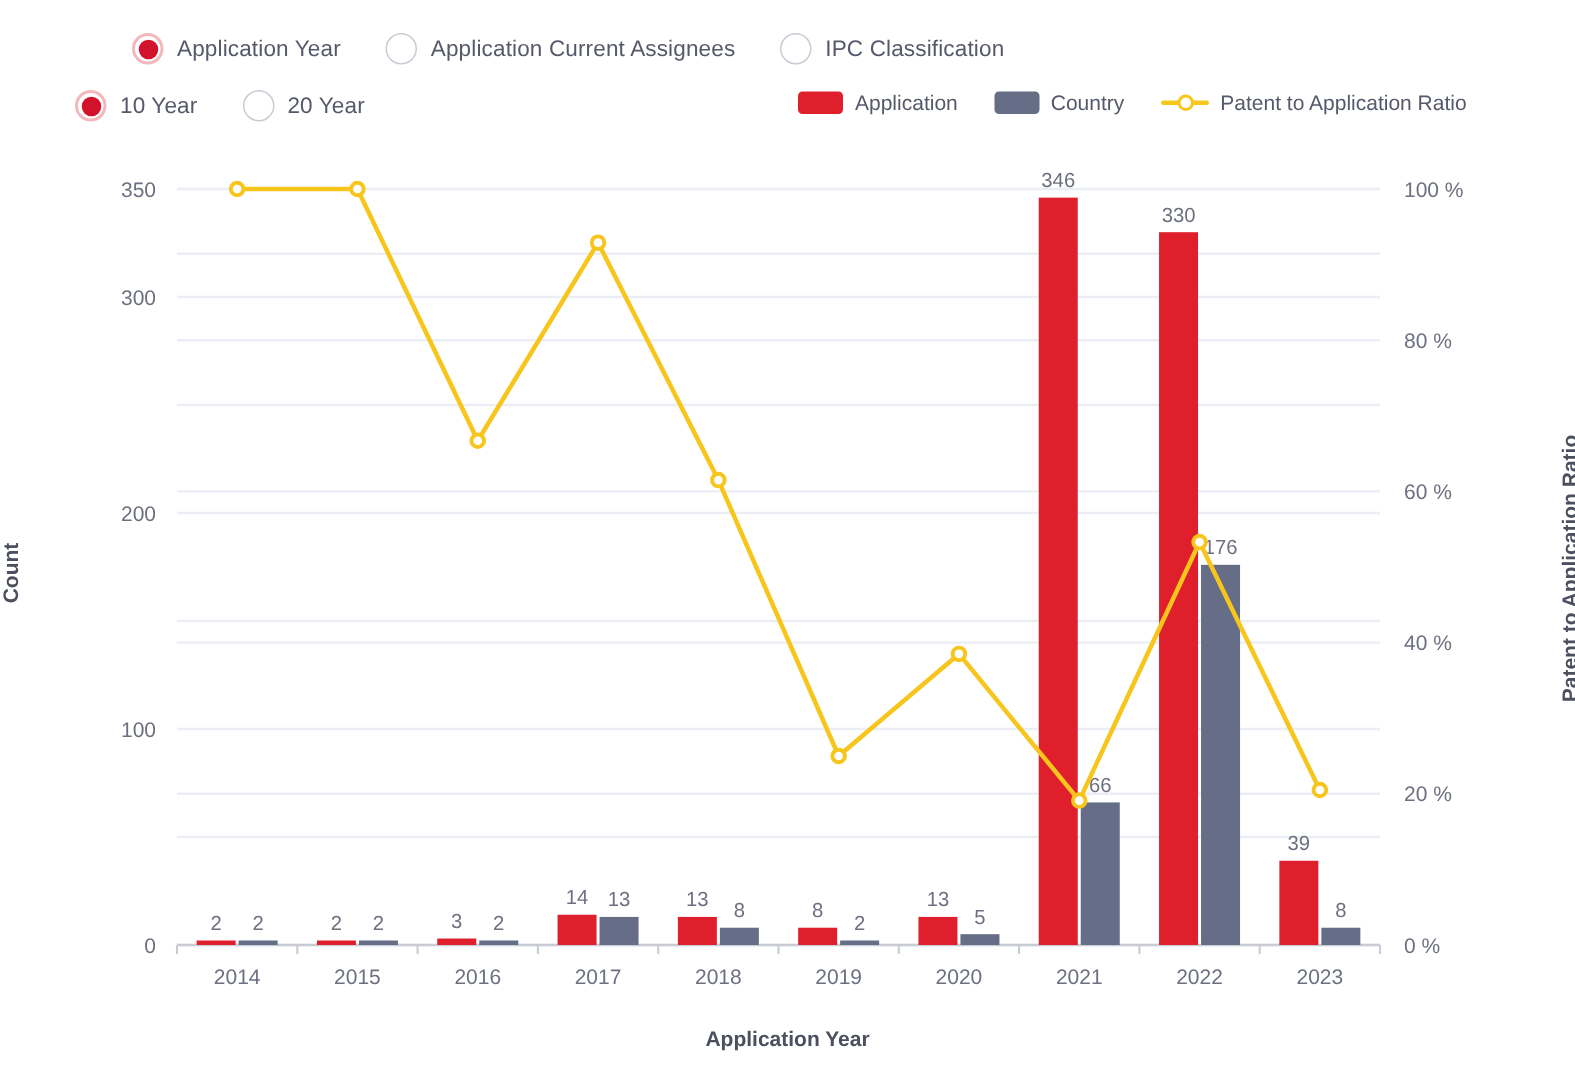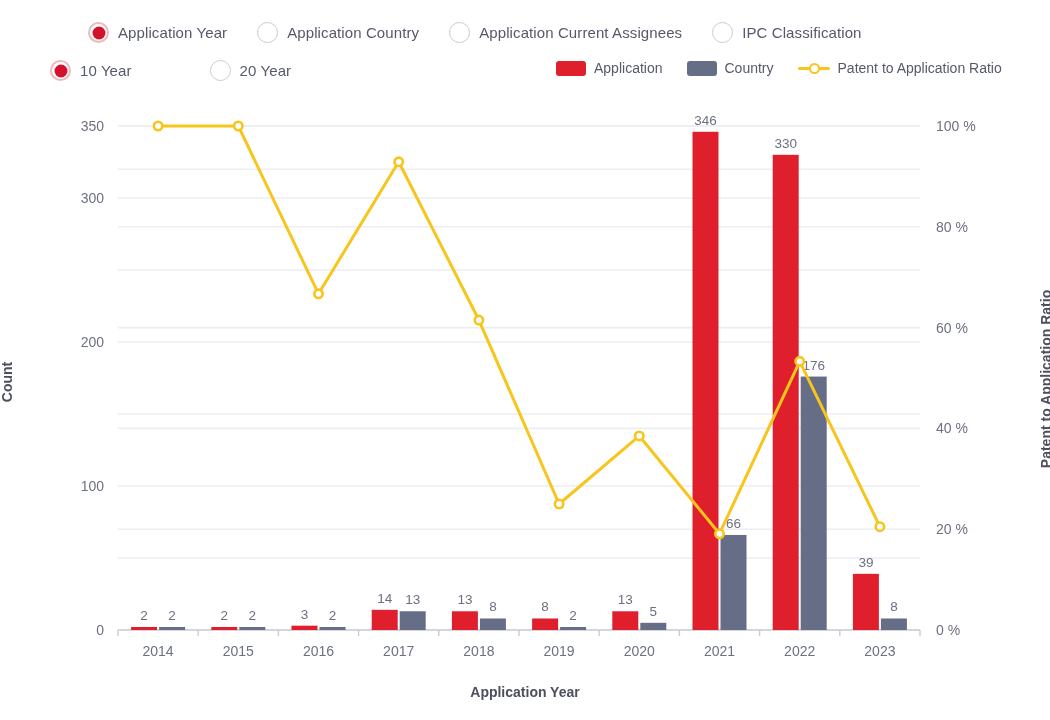--- a/index.html
+++ b/index.html
@@ -25,21 +25,20 @@
   #category-radios {
     top: 22px;
     left: 88px;
     gap: 0;
   }
   #range-row {
     top: 60px;
     left: 50px;
     width: 960px;
     justify-content: flex-start;
-    gap: 48px;
   }
   .radio-item {
     display: flex;
     align-items: center;
     margin-right: 30px;
     cursor: pointer;
   }
   .radio-mark {
     width: 21px;
     height: 21px;
@@ -70,21 +69,21 @@
     font-size: 15px;
     color: #56596a;
     white-space: nowrap;
     letter-spacing: .1px;
   }
 
   
   #legend {
     position: absolute;
     top: 60px;
-    left: 556px;
+    left: 532px;
     display: flex;
     align-items: center;
   }
   .legend-item {
     display: flex;
     align-items: center;
     margin-right: 24px;
     cursor: pointer;
   }
   .legend-swatch {
@@ -168,24 +167,20 @@
     top: 588px;
   }
 </style>
 </head>
 <body>
 
 <div class="controls-row" id="category-radios">
   <div class="radio-item">
     <span class="radio-mark checked"></span>
     <span class="radio-label">Application Year</span>
-  </div>
-  <div class="radio-item">
-    <span class="radio-mark"></span>
-    <span class="radio-label">Application Country</span>
   </div>
   <div class="radio-item">
     <span class="radio-mark"></span>
     <span class="radio-label">Application Current Assignees</span>
   </div>
   <div class="radio-item">
     <span class="radio-mark"></span>
     <span class="radio-label">IPC Classification</span>
   </div>
 </div>

